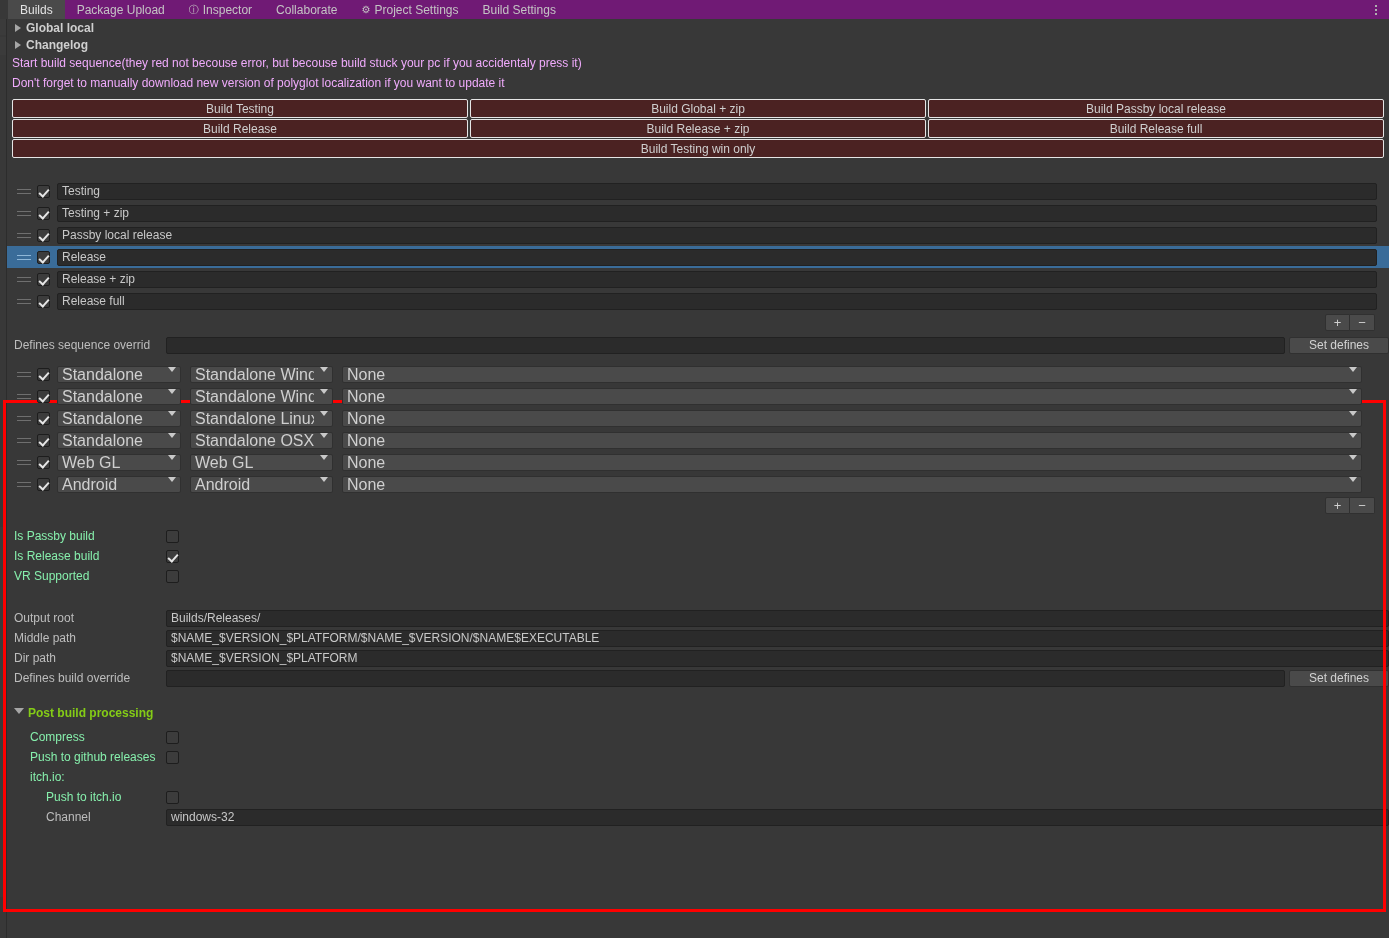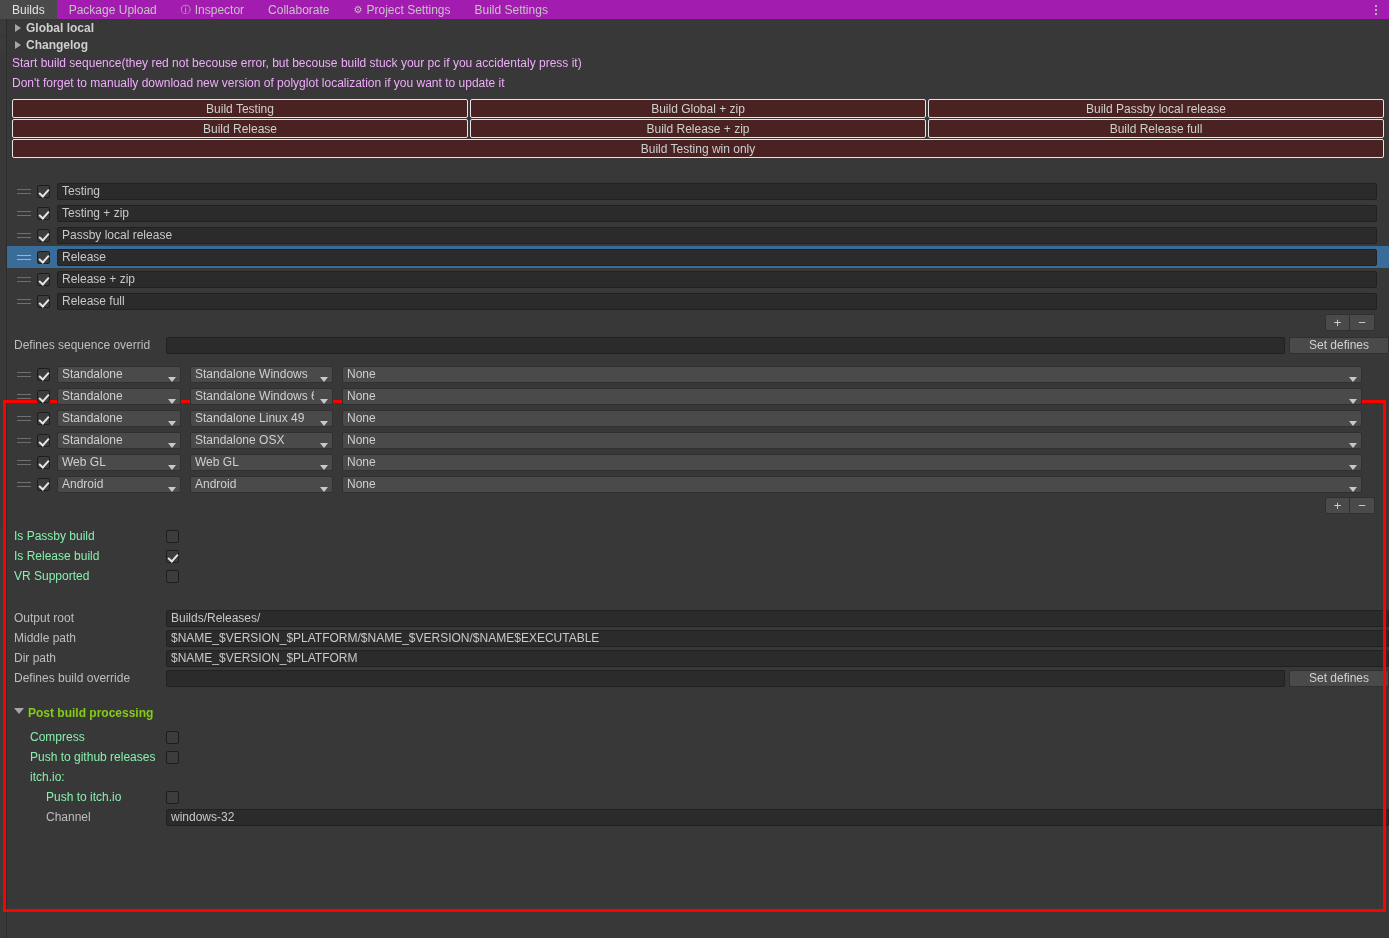--- a/index.html
+++ b/index.html
@@ -9,24 +9,25 @@
     font-family: "Liberation Sans", sans-serif;
     font-size: 12px;
     color: #b9b9b9;
     overflow: hidden;
   }
 
   
   .tabbar {
     position: relative;
     height: 25px;
-    background: #a21caf;
+    background: #701a75;
     display: flex;
     align-items: stretch;
     border-bottom: 1px solid #232323;
+    margin-left: 8px;
   }
   .tab {
     display: flex; align-items: center; gap: 4px;
     padding: 0 12px;
     font-size: 12px;
     color: #c4c4c4;
     height: 19px;
     white-space: nowrap;
   }
   .tab.active {
@@ -231,25 +232,25 @@
     display: flex; align-items: center;
     height: 22px;
     padding-left: 5px;
   }
   .popup {
     height: 17px;
     background: #4a4a4a;
     border: 1px solid #303030;
     border-radius: 2px;
     color: #cfcfcf;
-    font-size: 12px;
+    font-size: 16px;
     line-height: 15px;
     padding: 0 4px;
     position: relative;
-    display: flex; align-items: flex-end;
+    display: flex; align-items: flex-start;
     margin-right: 9px;
     overflow: hidden;
     white-space: nowrap;
   }
   .popup .ptxt { flex: 1 1 auto; overflow: hidden; }
   .popup .carat {
     width: 0; height: 0;
     border-left: 4px solid transparent;
     border-right: 4px solid transparent;
     border-top: 5px solid #c9c9c9;

